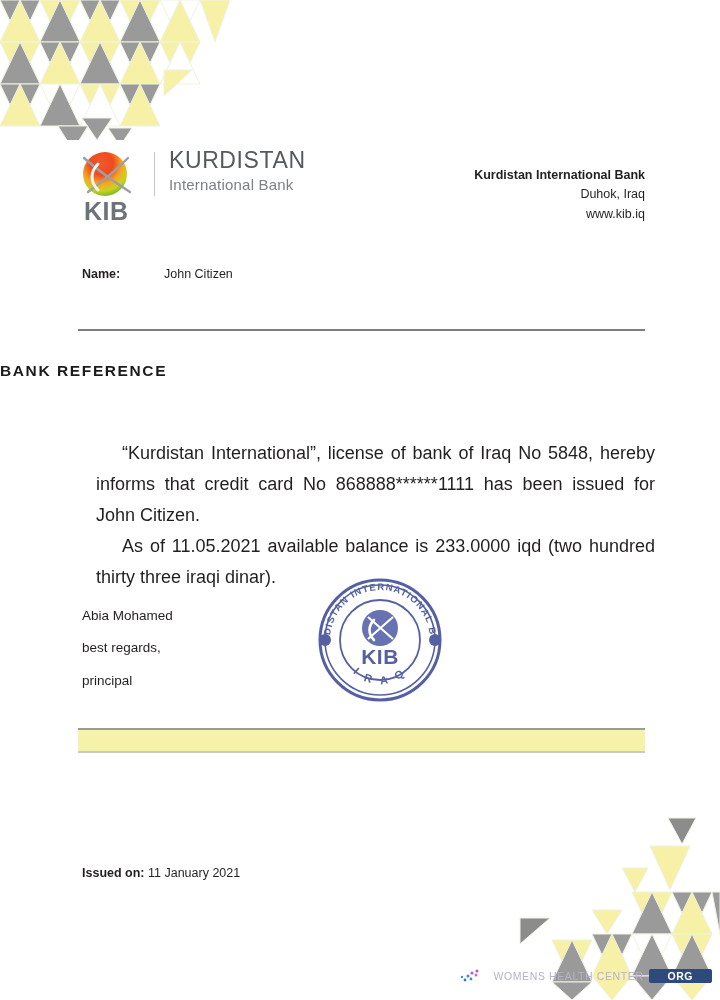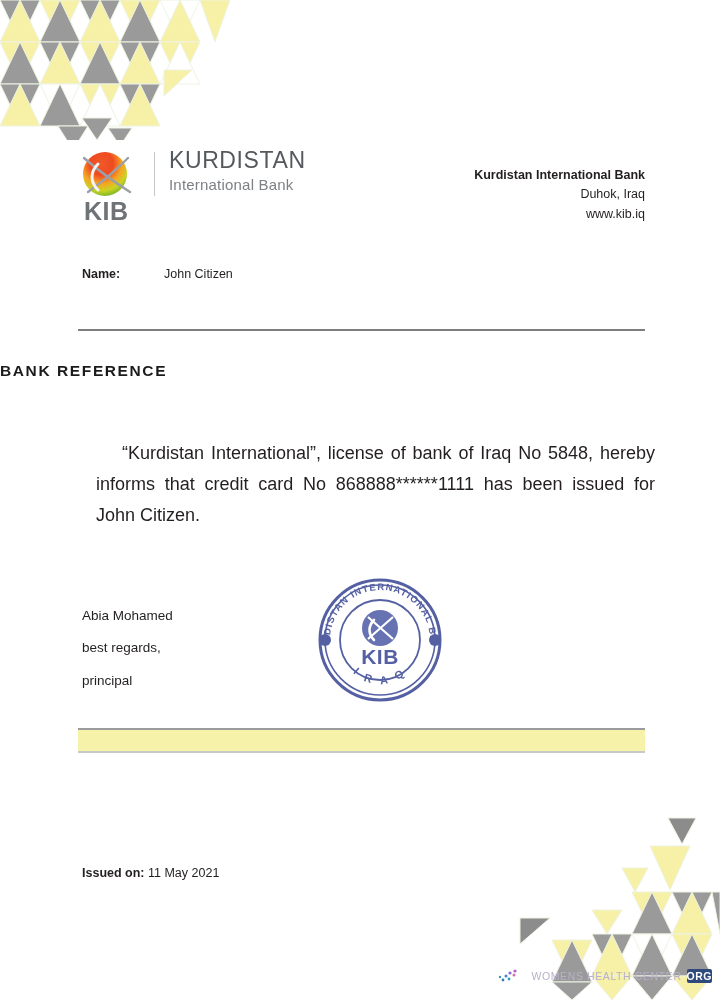--- a/index.html
+++ b/index.html
@@ -196,21 +196,21 @@
     color: #b9b0c9;
     letter-spacing: 0.6px;
     white-space: nowrap;
     margin-left: 7px;
   }
   .wm-badge {
     font-size: 10.5px;
     font-weight: bold;
     color: #ffffff;
     background: #2e4a7d;
-    padding: 1px 0;
+    padding: 1px 19px;
     border-radius: 2px;
     letter-spacing: 0.5px;
   }
 </style>
 </head>
 <body>
 
 <div class="page">
 
   <svg class="mosaic mosaic-tl" viewBox="0 0 230 140">
@@ -324,20 +324,21 @@
       <span>John Citizen</span>
     </div>
   </div>
 
   <div class="rule rule-top"></div>
 
   <div class="doc-title">BANK REFERENCE</div>
 
   <div class="body-text">
     <p>“Kurdistan International”, license of bank of Iraq No 5848, hereby informs that credit card No 868888******1111 has been issued for John Citizen.</p>
+    <p>As of 11.05.2021 available balance is 233.0000 iqd (two hundred thirty three iraqi dinar).</p>
   </div>
 
   <div class="signature">
     <div>Abia Mohamed</div>
     <div>best regards,</div>
     <div>principal</div>
   </div>
 
   <svg class="seal" viewBox="0 0 132 140">
     <defs>
@@ -364,21 +365,21 @@
       <path d="M54 49 L79 71 M79 49 L54 71" stroke="#ffffff" stroke-width="2.2" fill="none"></path>
       <path d="M60 52 C54 58 54 66 60 72" stroke="#ffffff" stroke-width="2.6" fill="none" stroke-linecap="round"></path>
     </g>
     <text x="66" y="96" text-anchor="middle" font-family="Liberation Sans, sans-serif" font-size="21" font-weight="bold" fill="#49559c" letter-spacing="0.5">KIB</text>
   </svg>
 
   <div class="yellow-bar"></div>
 
   <div class="issued">
     <span class="issued-label">Issued on:</span>
-    <span>11 May 2021</span>
+    <span>11 January 2021</span>
   </div>
 
   <div class="watermark">
     <svg class="wm-dots" viewBox="0 0 22 16">
       <circle cx="17" cy="3" r="1.6" fill="#b45fd0"></circle>
       <circle cx="12" cy="5" r="1.6" fill="#8c6bd8"></circle>
       <circle cx="16" cy="7" r="1.5" fill="#d06fb0"></circle>
       <circle cx="8" cy="8" r="1.5" fill="#4a7fd0"></circle>
       <circle cx="11" cy="11" r="1.4" fill="#2f9bb5"></circle>
       <circle cx="5" cy="12" r="1.4" fill="#2f7fb5"></circle>

